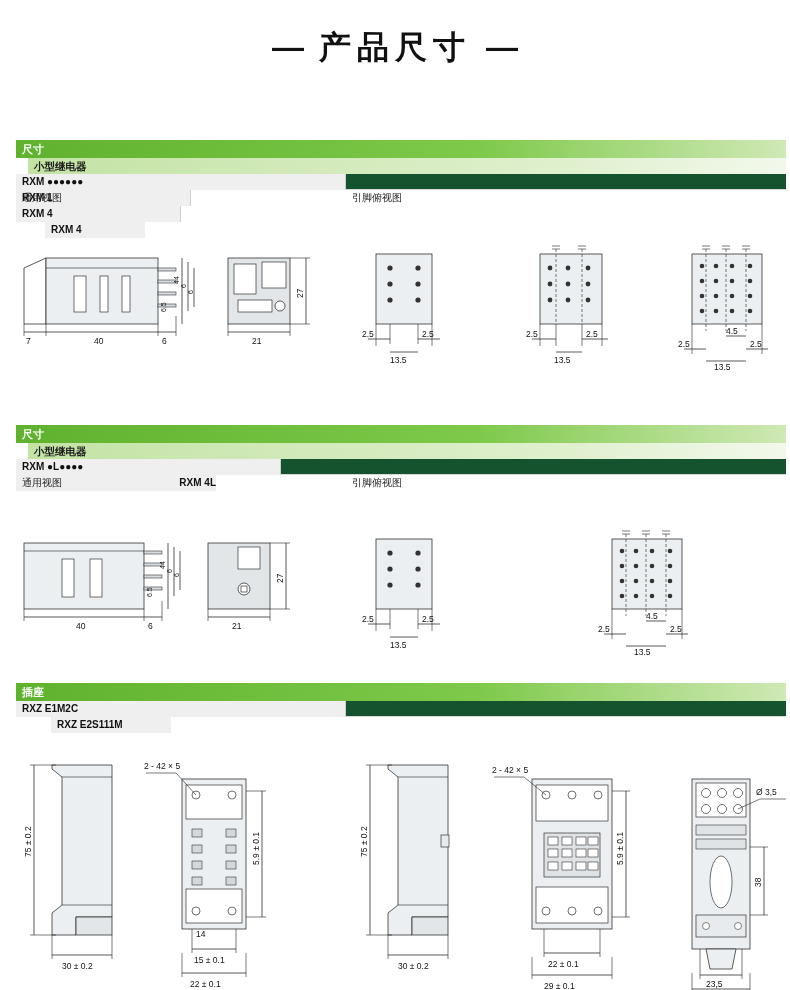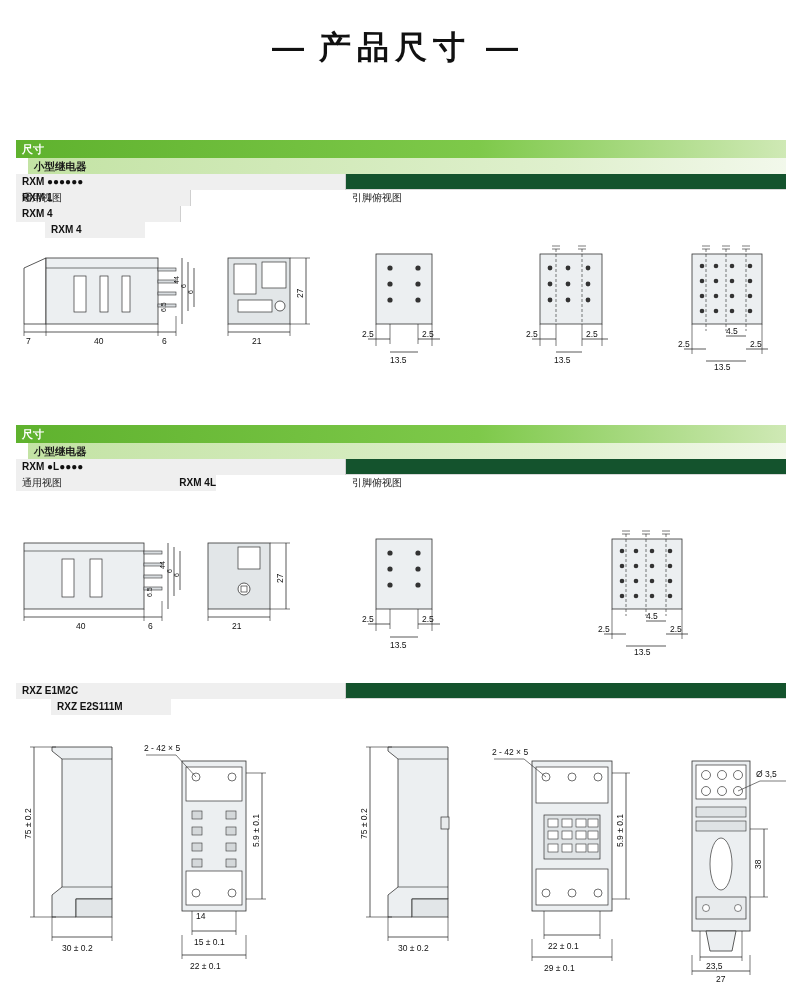--- a/index.html
+++ b/index.html
@@ -256,21 +256,21 @@
         <text class="dim" x="698" y="164">13.5</text>
       </g>
     </svg>
   </div>
 </div>
 
 <div class="section" style="top:425px;">
   <div class="band">尺寸</div>
   <div class="subband">小型继电器</div>
   <div class="colrow">
-    <div class="cell" style="width:330px;">RXM ●L●●●●</div>
+    <div class="cell" style="width:265px;">RXM ●L●●●●</div>
     <div class="cell" style="width:200px;text-align:right;">RXM 4L</div>
   </div>
   <div class="viewrow">
     <div class="cell" style="width:330px;">通用视图</div>
     <div class="cell" style="width:240px;">引脚俯视图</div>
     <div class="cell" style="width:200px;"></div>
   </div>
 
   <div class="figures">
     <svg width="770" height="165" viewBox="0 0 770 165">
@@ -371,20 +371,21 @@
         <text class="dim" x="582" y="141">2.5</text>
         <text class="dim" x="654" y="141">2.5</text>
         <line class="ln" x1="610" y1="155" x2="650" y2="155"></line>
         <text class="dim" x="618" y="164">13.5</text>
       </g>
     </svg>
   </div>
 </div>
 
 <div class="section" style="top:683px;">
+  <div class="band">插座</div>
   <div class="colrow">
     <div class="cell" style="width:330px;">RXZ E1M2C</div>
     <div class="cell" style="width:120px;margin-left:35px;">RXZ E2S111M</div>
   </div>
 
   <div class="figures">
     <svg width="770" height="285" viewBox="0 0 770 285">
 
       <g>
         <path class="body-fill" d="M36,48 L96,48 L96,200 L60,200 L60,218 L36,218 L36,196 L46,188 L46,60 L36,52 Z"></path>

